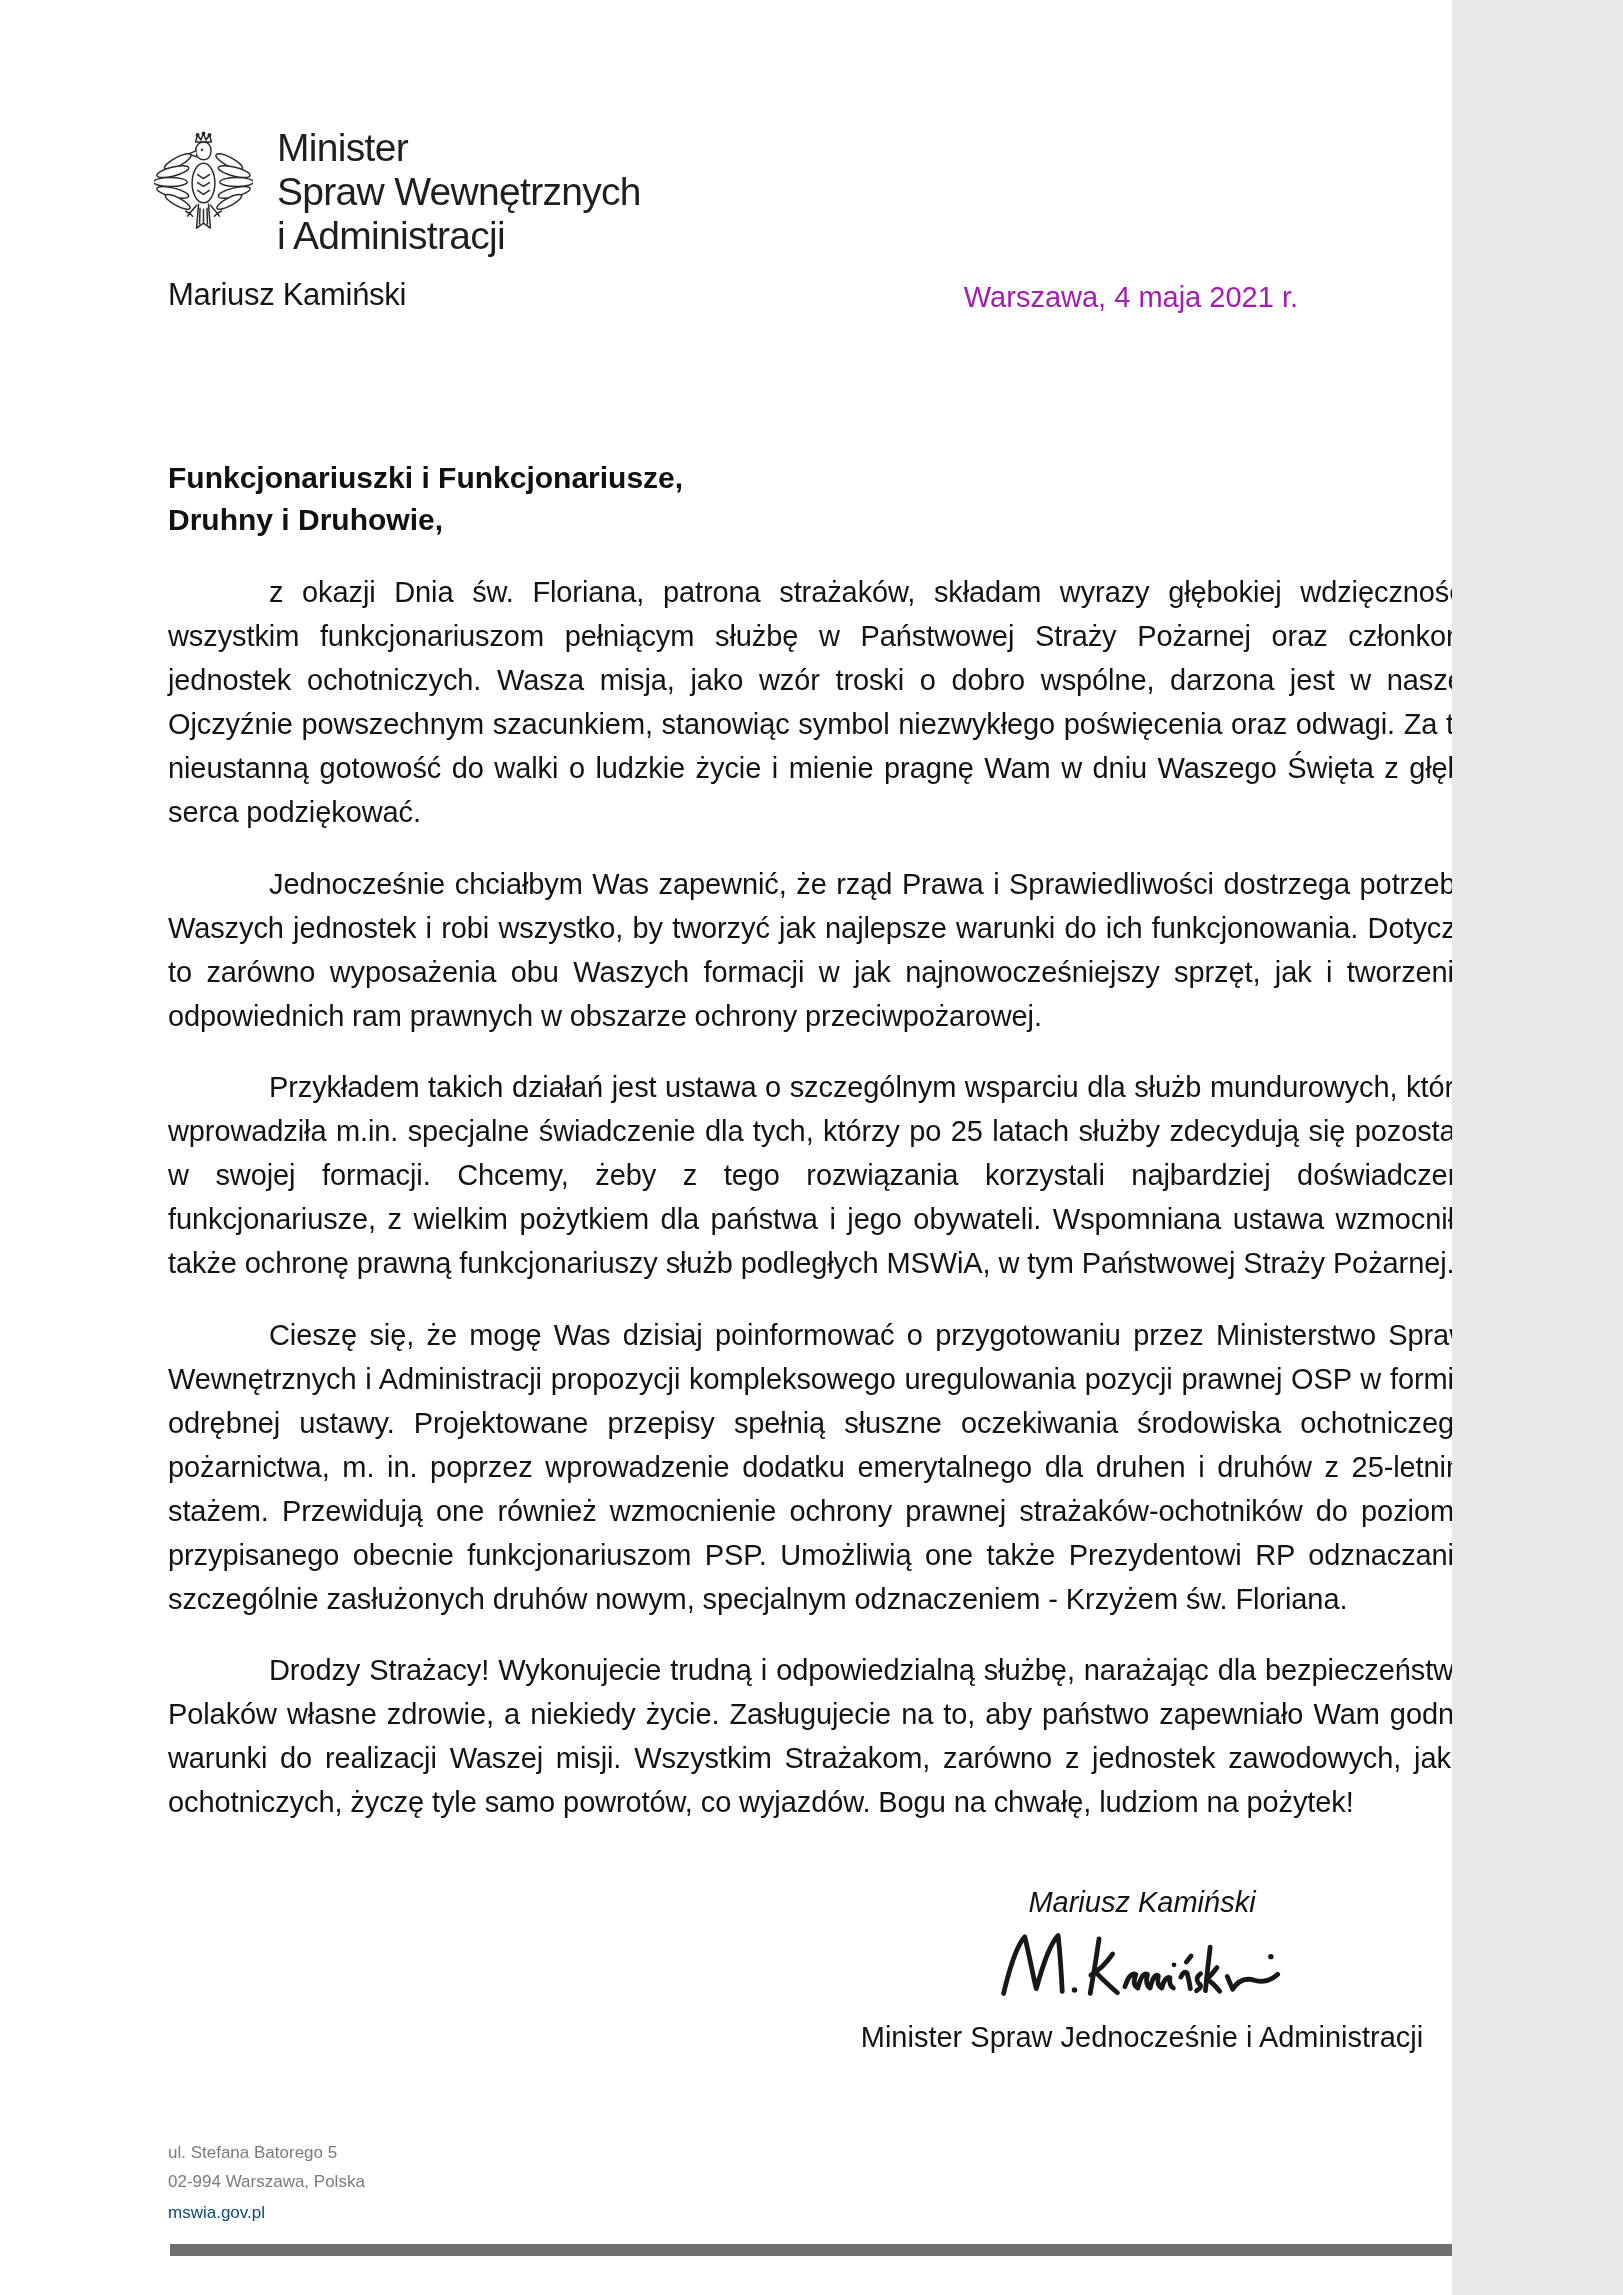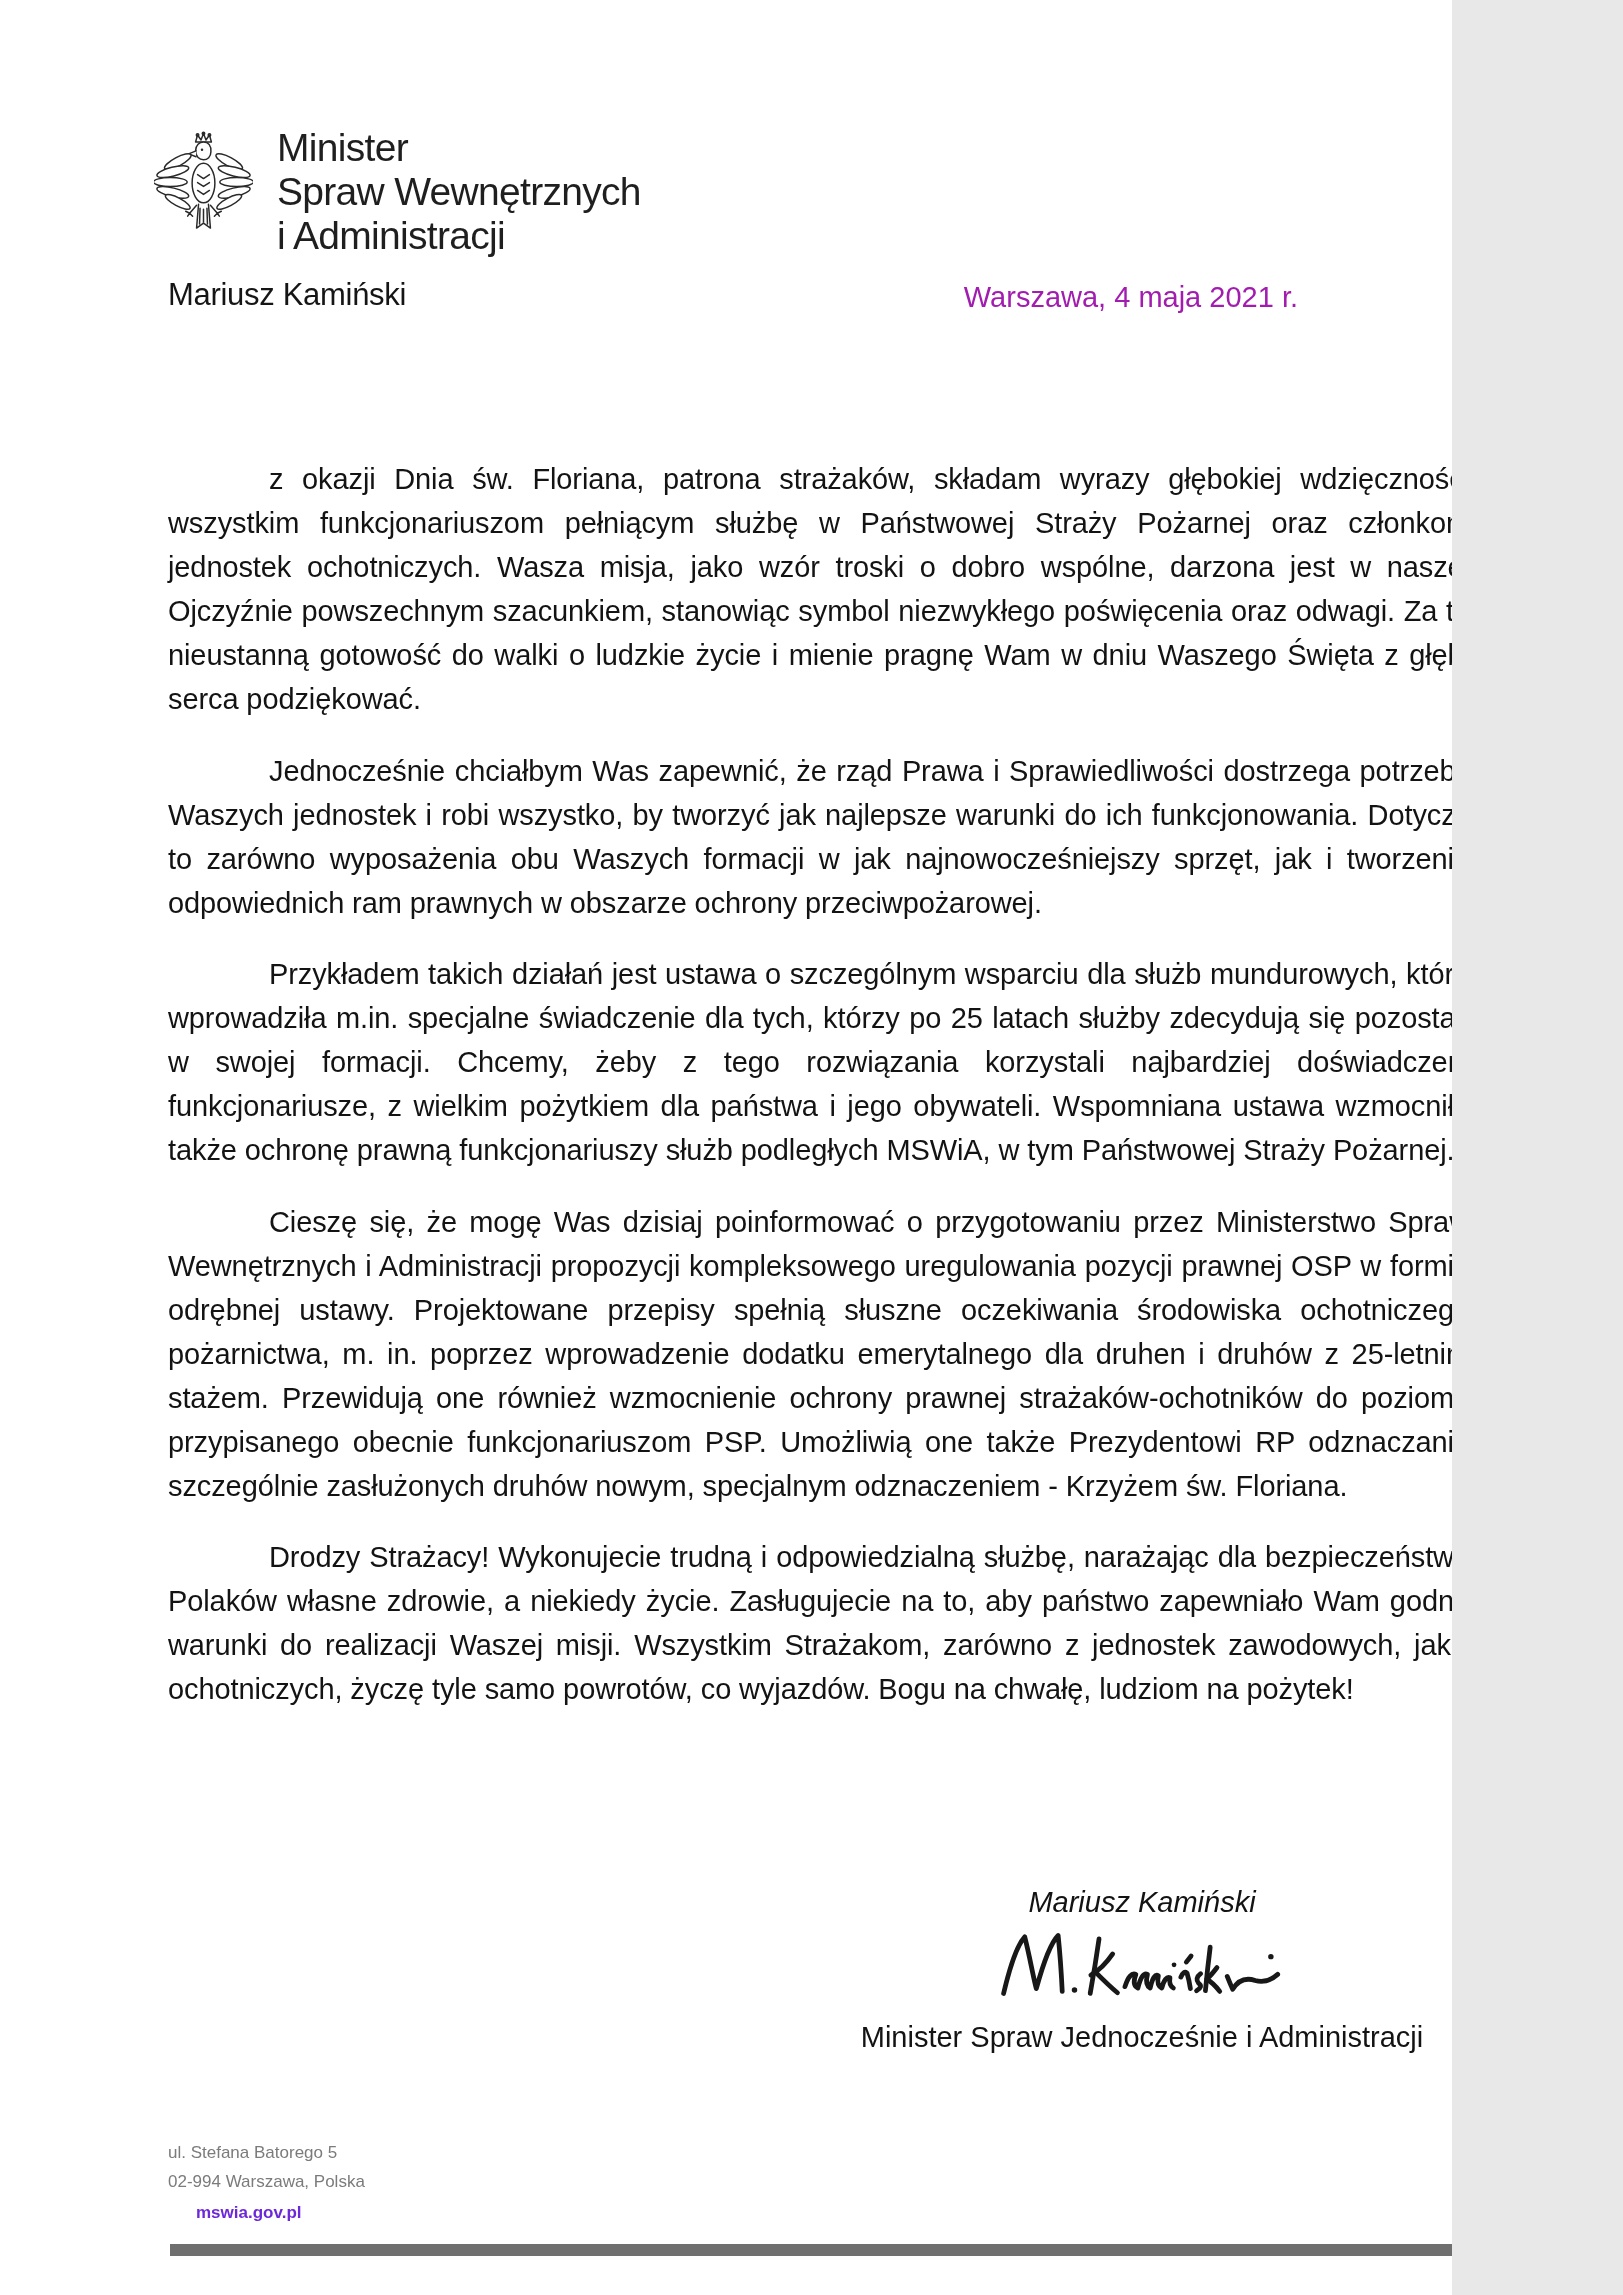--- a/index.html
+++ b/index.html
@@ -49,21 +49,21 @@
   }
   .sig-name{font-size:29px;font-style:italic;font-weight:400;color:#131313;}
   .sig-script{margin-top:9.2px;}
   .sig-title{font-size:29px;font-weight:400;color:#131313;margin-top:15.7px;white-space:nowrap;}
   
   .footer{
     position:absolute;left:168px;top:2138px;
     font-size:17px;line-height:29.4px;
   }
   .footer .addr{color:#7b7b7b;}
-  .footer .site{color:#6d28d9;font-weight:700;margin-top:1.3px;margin-left:28px;}
+  .footer .site{color:#0c4a6e;font-weight:400;margin-top:1.3px;}
   .bottom-bar{
     position:absolute;left:170px;top:2244px;width:1300px;height:12.4px;
     background:#6f6f6f;
   }
 </style>
 </head>
 <body>
 
 <div class="page">
 
@@ -109,20 +109,24 @@
   <div class="ministry">
     <div>Minister</div>
     <div>Spraw Wewnętrznych</div>
     <div>i Administracji</div>
   </div>
 
   <div class="sender">Mariusz Kamiński</div>
   <div class="dateline">Warszawa, 4 maja 2021 r.</div>
 
   <div class="body-block">
+    <div class="salutation">
+      <div>Funkcjonariuszki i Funkcjonariusze,</div>
+      <div>Druhny i Druhowie,</div>
+    </div>
     <p class="para">z okazji Dnia św. Floriana, patrona strażaków, składam wyrazy głębokiej wdzięczności wszystkim funkcjonariuszom pełniącym służbę w Państwowej Straży Pożarnej oraz członkom jednostek ochotniczych. Wasza misja, jako wzór troski o dobro wspólne, darzona jest w naszej Ojczyźnie powszechnym szacunkiem, stanowiąc symbol niezwykłego poświęcenia oraz odwagi. Za tą nieustanną gotowość do walki o ludzkie życie i mienie pragnę Wam w dniu Waszego Święta z głębi serca podziękować.</p>
     <p class="para">Jednocześnie chciałbym Was zapewnić, że rząd Prawa i Sprawiedliwości dostrzega potrzeby Waszych jednostek i robi wszystko, by tworzyć jak najlepsze warunki do ich funkcjonowania. Dotyczy to zarówno wyposażenia obu Waszych formacji w jak najnowocześniejszy sprzęt, jak i tworzenia odpowiednich ram prawnych w obszarze ochrony przeciwpożarowej.</p>
     <p class="para">Przykładem takich działań jest ustawa o szczególnym wsparciu dla służb mundurowych, która wprowadziła m.in. specjalne świadczenie dla tych, którzy po 25 latach służby zdecydują się pozostać w swojej formacji. Chcemy, żeby z tego rozwiązania korzystali najbardziej doświadczeni funkcjonariusze, z wielkim pożytkiem dla państwa i jego obywateli. Wspomniana ustawa wzmocniła także ochronę prawną funkcjonariuszy służb podległych MSWiA, w tym Państwowej Straży Pożarnej.</p>
     <p class="para">Cieszę się, że mogę Was dzisiaj poinformować o przygotowaniu przez Ministerstwo Spraw Wewnętrznych i Administracji propozycji kompleksowego uregulowania pozycji prawnej OSP w formie odrębnej ustawy. Projektowane przepisy spełnią słuszne oczekiwania środowiska ochotniczego pożarnictwa, m. in. poprzez wprowadzenie dodatku emerytalnego dla druhen i druhów z 25-letnim stażem. Przewidują one również wzmocnienie ochrony prawnej strażaków-ochotników do poziomu przypisanego obecnie funkcjonariuszom PSP. Umożliwią one także Prezydentowi RP odznaczanie szczególnie zasłużonych druhów nowym, specjalnym odznaczeniem - Krzyżem św. Floriana.</p>
     <p class="para">Drodzy Strażacy! Wykonujecie trudną i odpowiedzialną służbę, narażając dla bezpieczeństwa Polaków własne zdrowie, a niekiedy życie. Zasługujecie na to, aby państwo zapewniało Wam godne warunki do realizacji Waszej misji. Wszystkim Strażakom, zarówno z jednostek zawodowych, jak i ochotniczych, życzę tyle samo powrotów, co wyjazdów. Bogu na chwałę, ludziom na pożytek!</p>
   </div>
 
   <div class="sig-block">
     <div class="sig-name">Mariusz Kamiński</div>
     <div class="sig-script">

